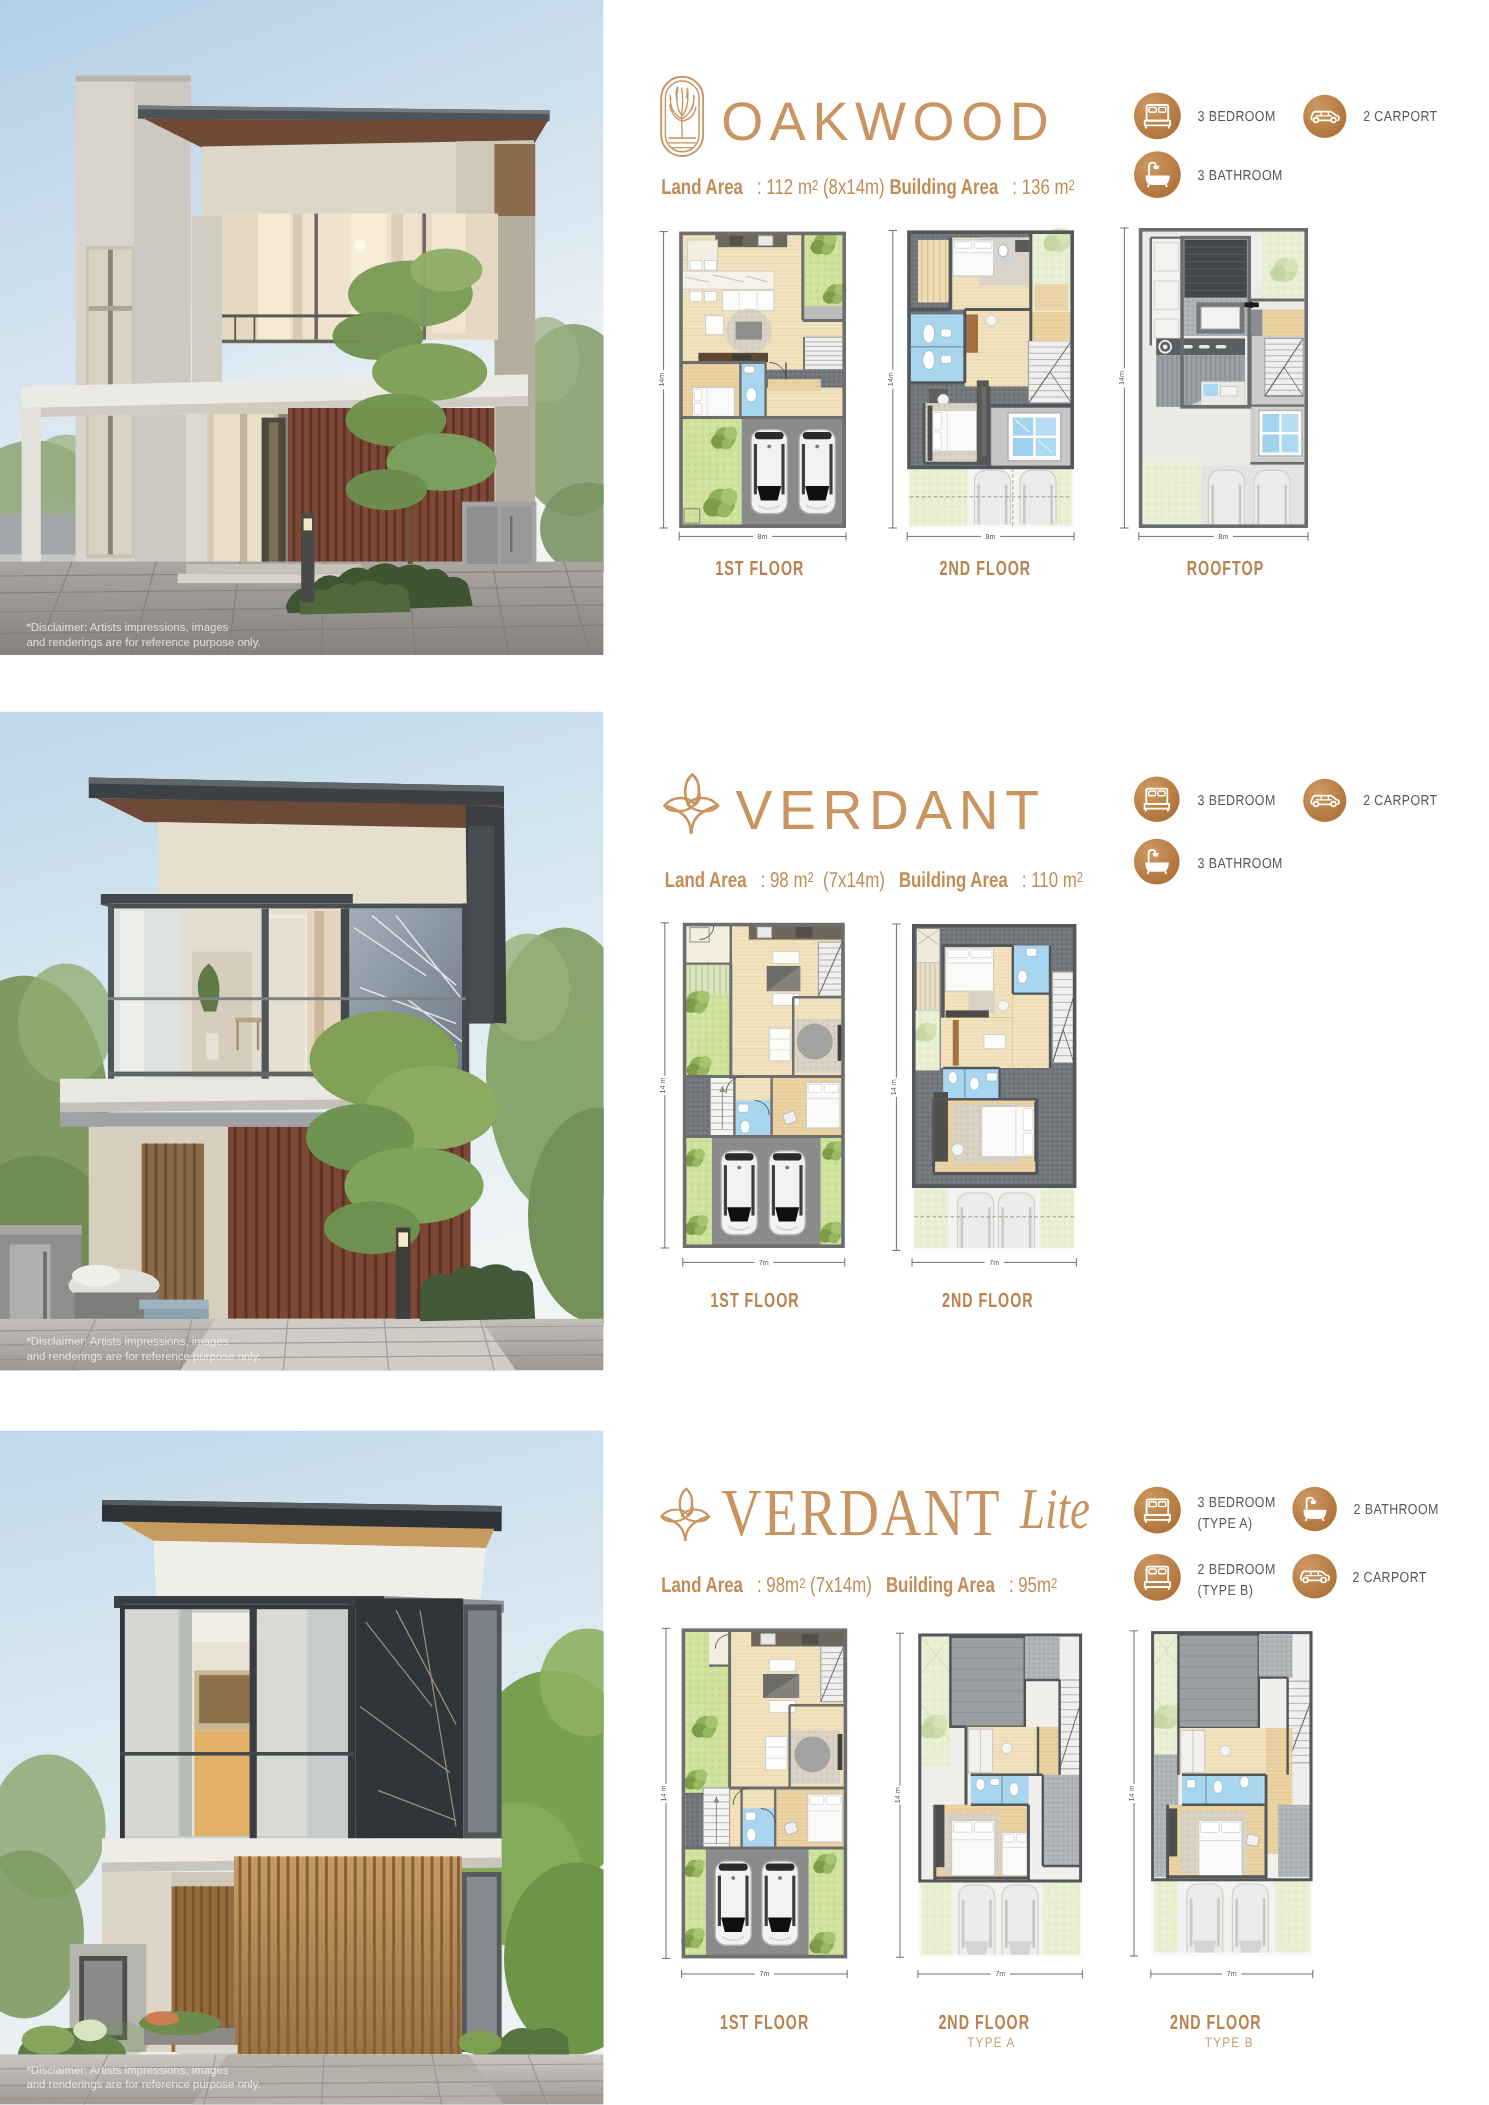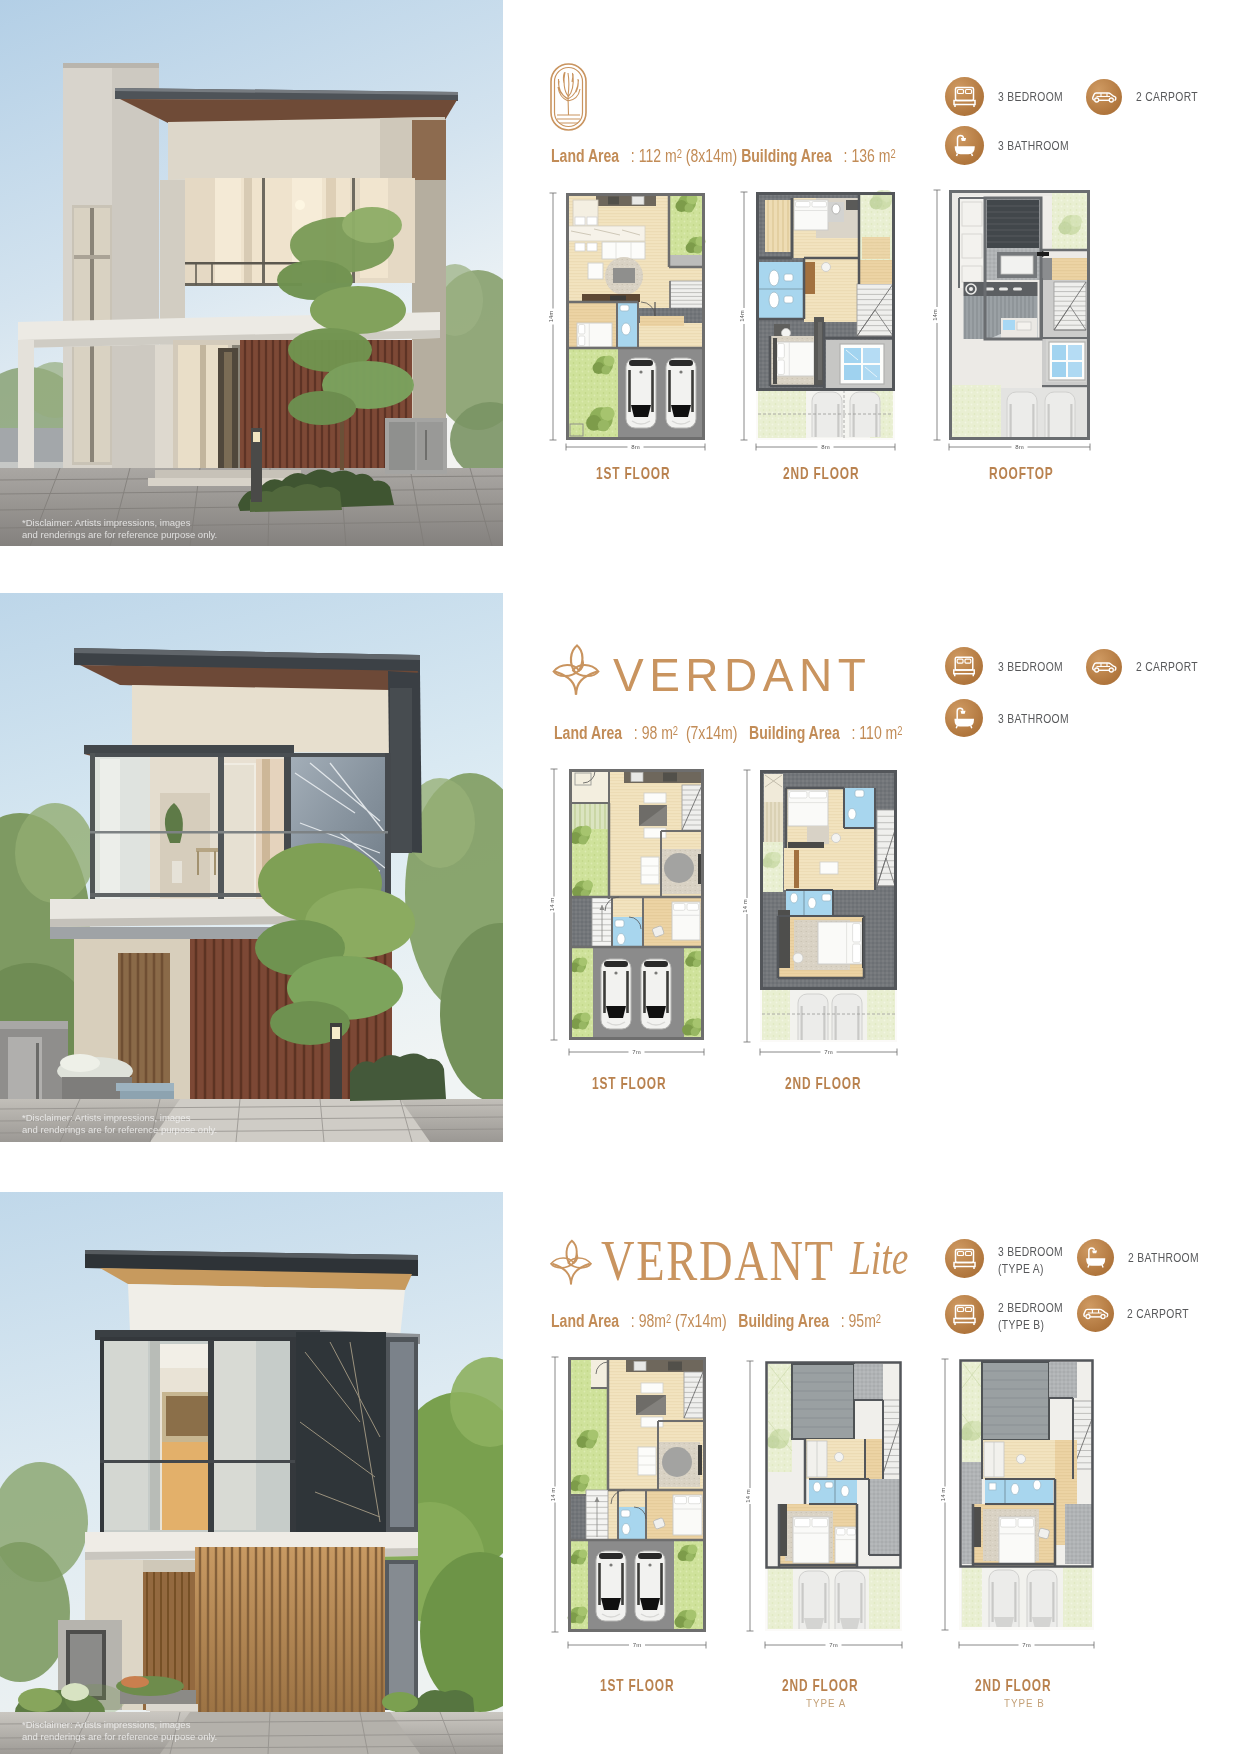--- a/index.html
+++ b/index.html
@@ -557,20 +557,21 @@
 <svg width="37" height="68" viewBox="0 0 37 68" xmlns="http://www.w3.org/2000/svg" fill="none" stroke="#c9945f">
 <rect x="1" y="1" width="35" height="66" rx="17.5" stroke-width="1.6"></rect>
 <rect x="4.5" y="4.5" width="28" height="59" rx="14" stroke-width="1.2"></rect>
 <g stroke-width="1.1">
 <path d="M18.5,52 L18,33 M18,38 C13,36 9,31 8,24 M18,36 C12,33 8,26 8.5,16 M18,33 C14,28 13,18 15,9 M18,33 C19,26 19,16 18,10 M18,34 C22,30 24,22 23,11 M18,36 C24,33 28,27 28.5,17 M18,38 C25,37 29,32 30,26 M11,30 C9,26 8.5,21 9,18 M26,29 C28,25 28.5,20 28,16 M14,20 C13,16 13.5,12 14.5,9.5 M22,19 C23,15 23,12 22.5,10"></path>
 <path d="M7,52 L30,52 M7,56 L30,56 M9,60 L28,60"></path>
 </g>
 </svg>
 </div>
 
+<div class="abs title" style="left:601px;top:76px;font-size:45px;letter-spacing:5.5px;">OAKWOOD</div>
 
 <div class="abs land" style="left:551px;top:146px;"><b>Land Area</b>&nbsp;&nbsp; : 112 m<span style="font-size:12px;vertical-align:4px;">2</span> (8x14m) <b>Building Area</b>&nbsp;&nbsp; : 136 m<span style="font-size:12px;vertical-align:4px;">2</span></div>
 
 <div class="abs circ" style="left:945px;top:77px;width:39px;height:39px;" id="bed1">
 <svg width="39" height="39" viewBox="0 0 39 39" xmlns="http://www.w3.org/2000/svg" fill="none" stroke="#fff">
 <rect x="10.5" y="10.5" width="18" height="13" rx="1.5" stroke-width="1.5"></rect>
 <rect x="12.5" y="12.5" width="6" height="4" rx="1" stroke-width="1.2"></rect>
 <rect x="20.5" y="12.5" width="6" height="4" rx="1" stroke-width="1.2"></rect>
 <path d="M9,23.5 L30,23.5 L30,27.5 L9,27.5 Z" stroke-width="1.5"></path>
 <path d="M10,27.5 L10,30 M29,27.5 L29,30" stroke-width="1.5"></path>

